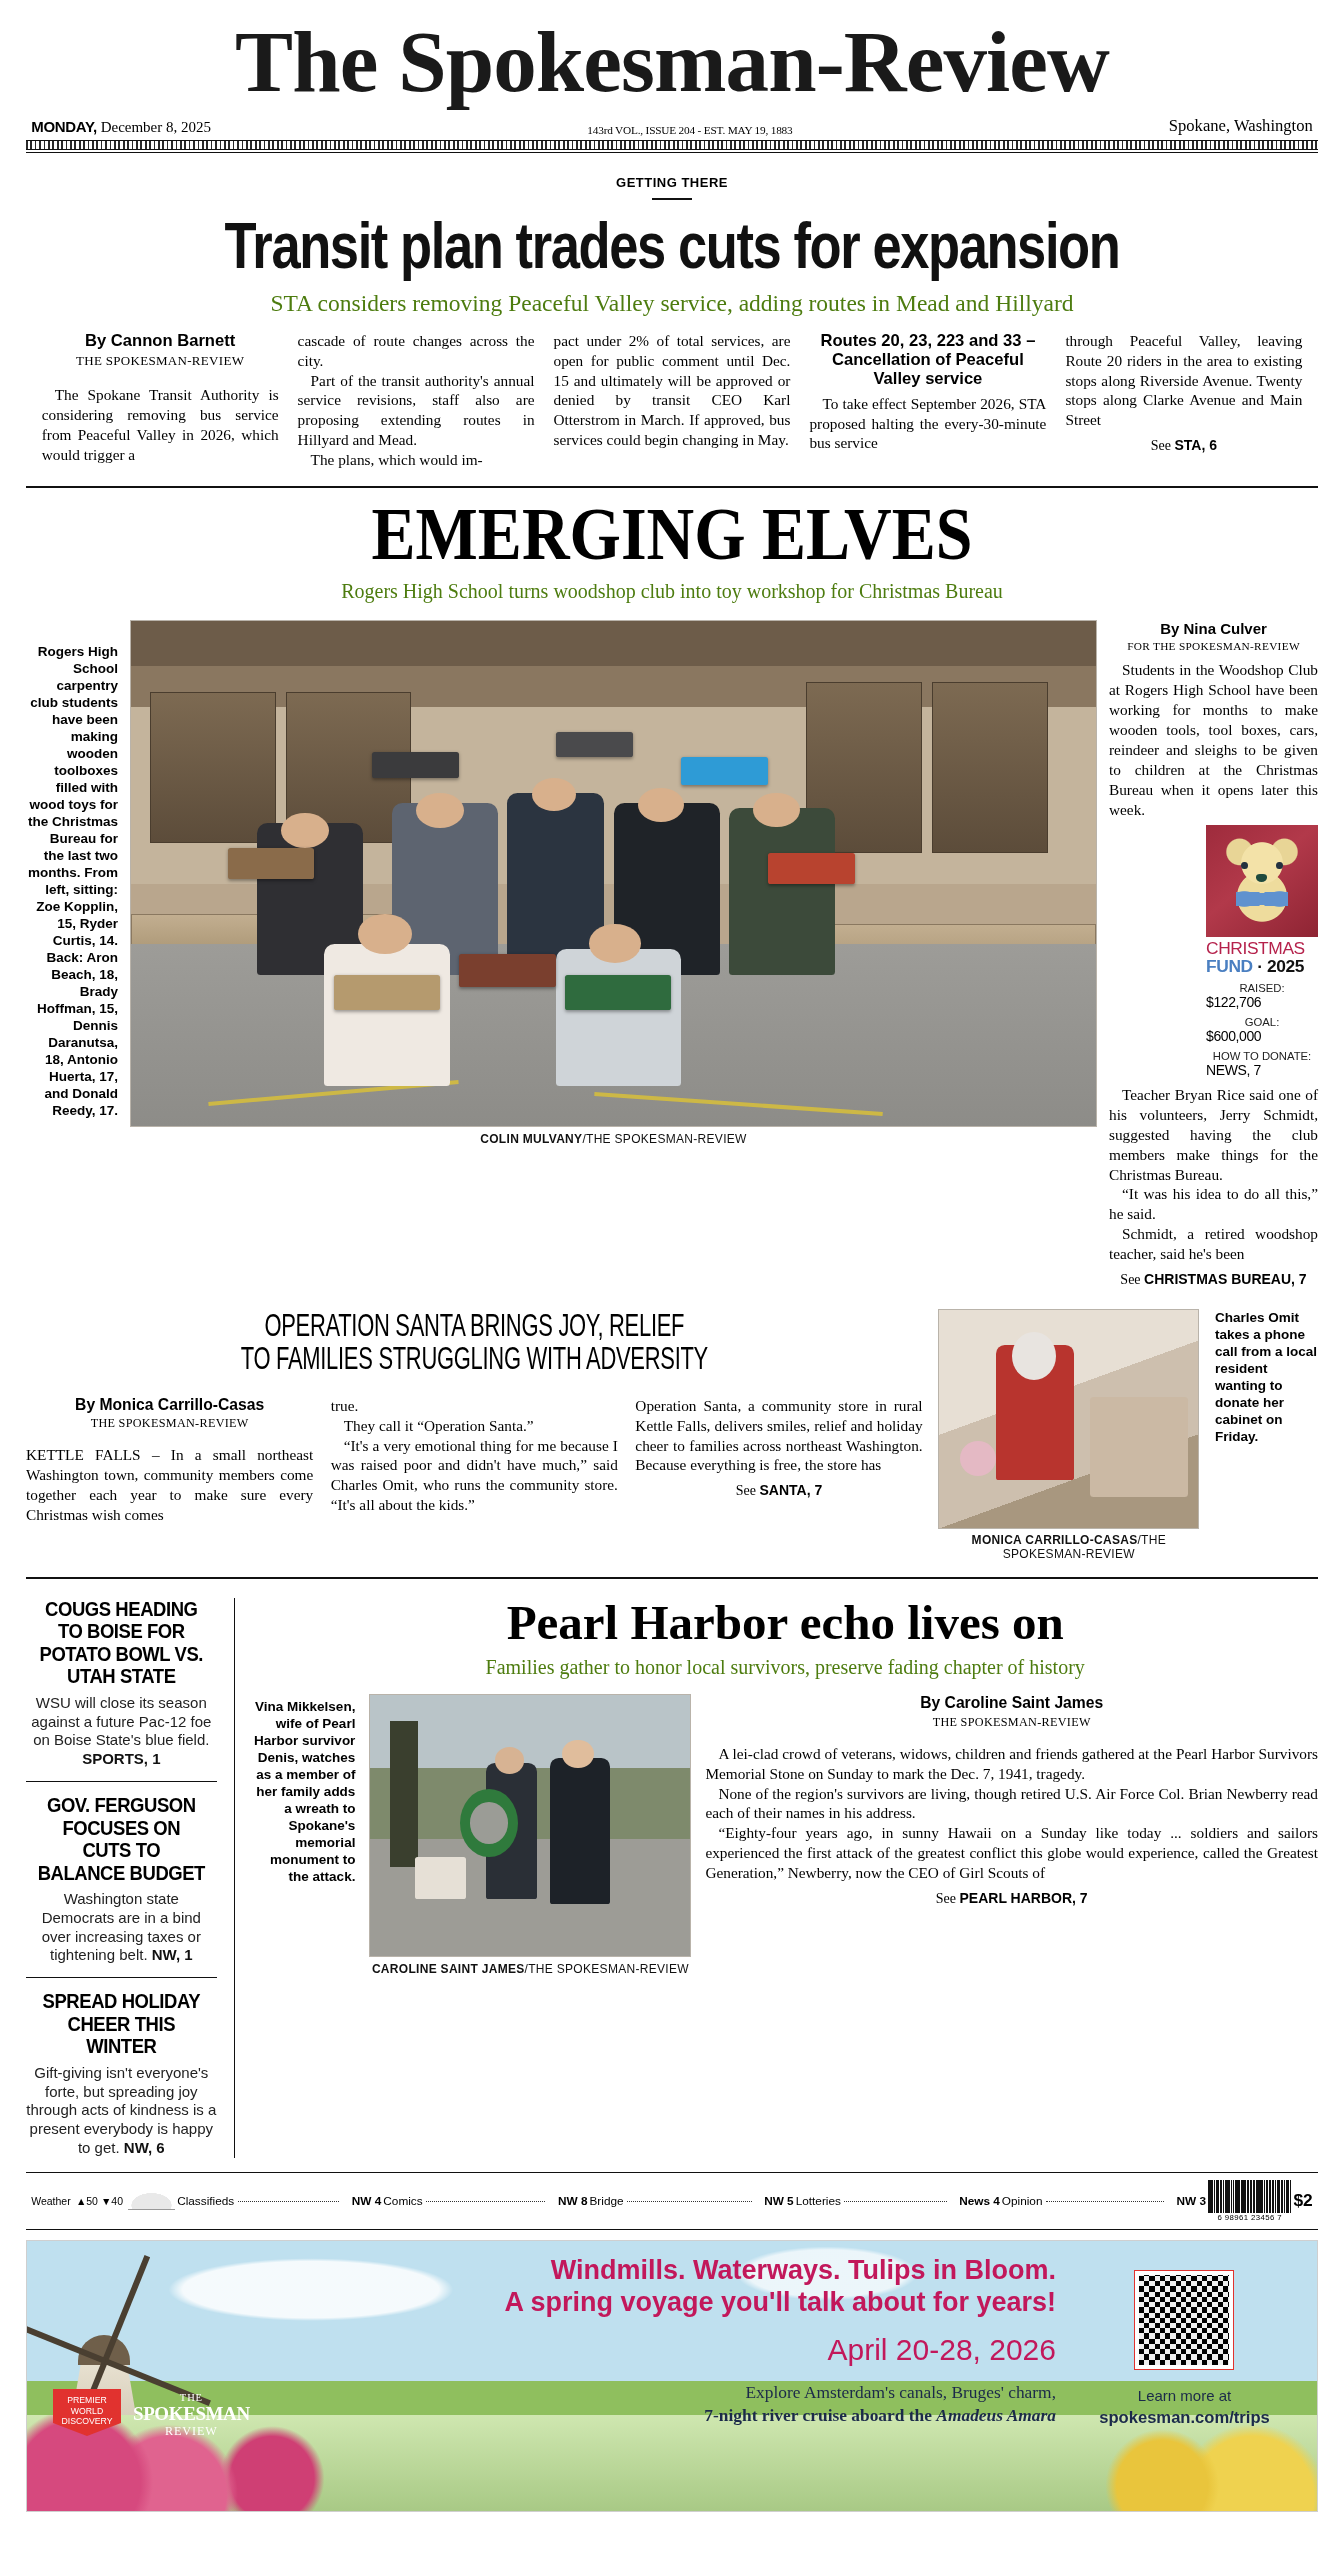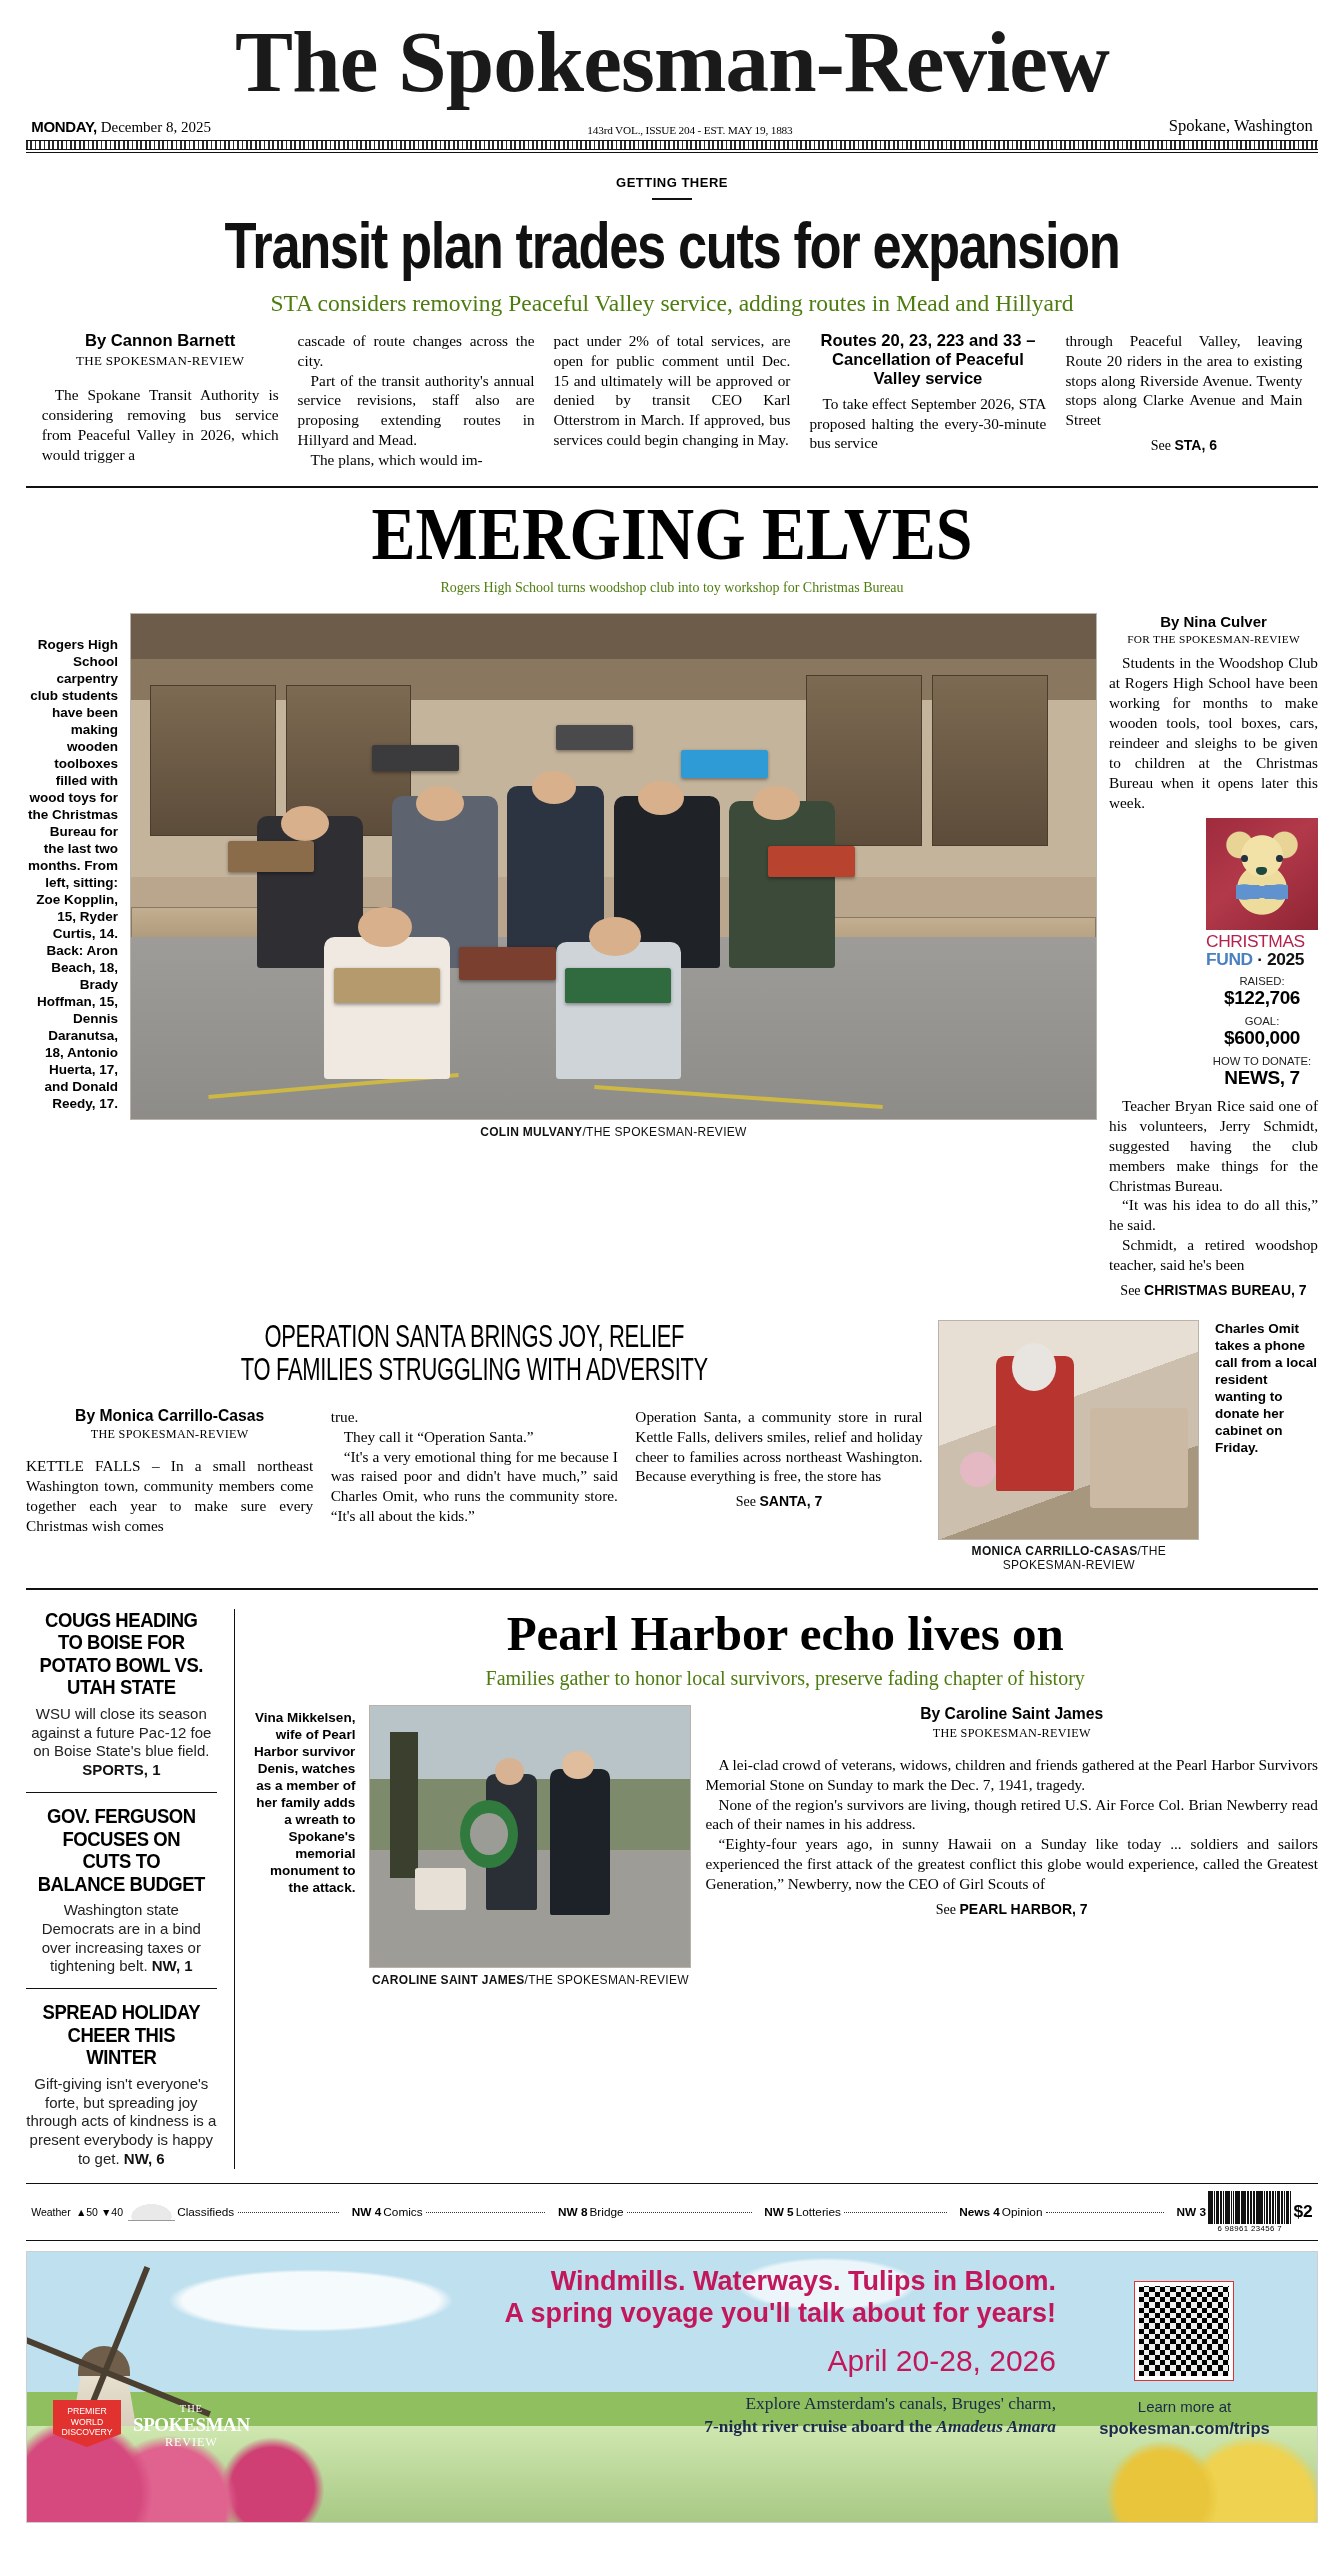--- a/index.html
+++ b/index.html
@@ -172,22 +172,22 @@
   .fund-title1 {
     font-family:"Liberation Sans",sans-serif; font-size:17.4px; color:#b5214b;
     letter-spacing:-0.4px; line-height:1.05; margin-top:2.6px;
   }
   .fund-title2 { font-family:"Liberation Sans",sans-serif; font-size:17.4px;
     font-weight:bold; letter-spacing:-0.4px; line-height:1.05; }
   .fund-title2 .fnd { color:#4a7fc1; }
   .fund-title2 .yr { color:#111; }
   .fund-lbl { font-family:"Liberation Sans",sans-serif; font-size:11.3px;
     text-align:center; margin-top:6.1px; color:#222; }
-  .fund-val { font-family:"Liberation Sans",sans-serif; font-weight:bold;
-    font-size:19px; text-align:center; letter-spacing:-0.4px; }
+  .fund-val { font-family:"Liberation Sans",sans-serif; font-weight:normal;
+    font-size:14px; letter-spacing:-0.4px; }
 
   
   .santa-wrap { display:flex; gap:15.7px; margin-top:21px; }
   .santa-left { flex:1; }
   .santa-photo { width:261px; }
   .santa-cap { width:103px; }
   .hl-cond {
     text-align:center; font-family:"Liberation Sans",sans-serif;
     font-size:30.5px; line-height:1.08; letter-spacing:-0.4px;
     transform:scaleX(0.72); transform-origin:center; white-space:nowrap;
@@ -335,21 +335,21 @@
         <div class="jump">
           <span>See </span><b>STA, 6</b>
         </div>
       </div>
     </div>
     <div class="sep-double"></div>
   </div>
 
   <div class="elves-wrap">
     <div class="hl-serif">EMERGING ELVES</div>
-    <div class="deck" style="font-size:14px;margin-top:8.7px">Rogers High School turns woodshop club into toy workshop for Christmas Bureau</div>
+    <div class="deck" style="font-size:20px;margin-top:8.7px">Rogers High School turns woodshop club into toy workshop for Christmas Bureau</div>
 
     <div class="elves-grid">
 
       <div class="elves-capcol">
         <div class="cap-bold">Rogers High School carpentry club students have been making wooden toolboxes filled with wood toys for the Christmas Bureau for the last two months. From left, sitting: Zoe Kopplin, 15, Ryder Curtis, 14. Back: Aron Beach, 18, Brady Hoffman, 15, Dennis Daranutsa, 18, Antonio Huerta, 17, and Donald Reedy, 17.</div>
       </div>
 
       <div class="elves-photo">
         <div class="photo-frame">
           <div class="ph-shop">

